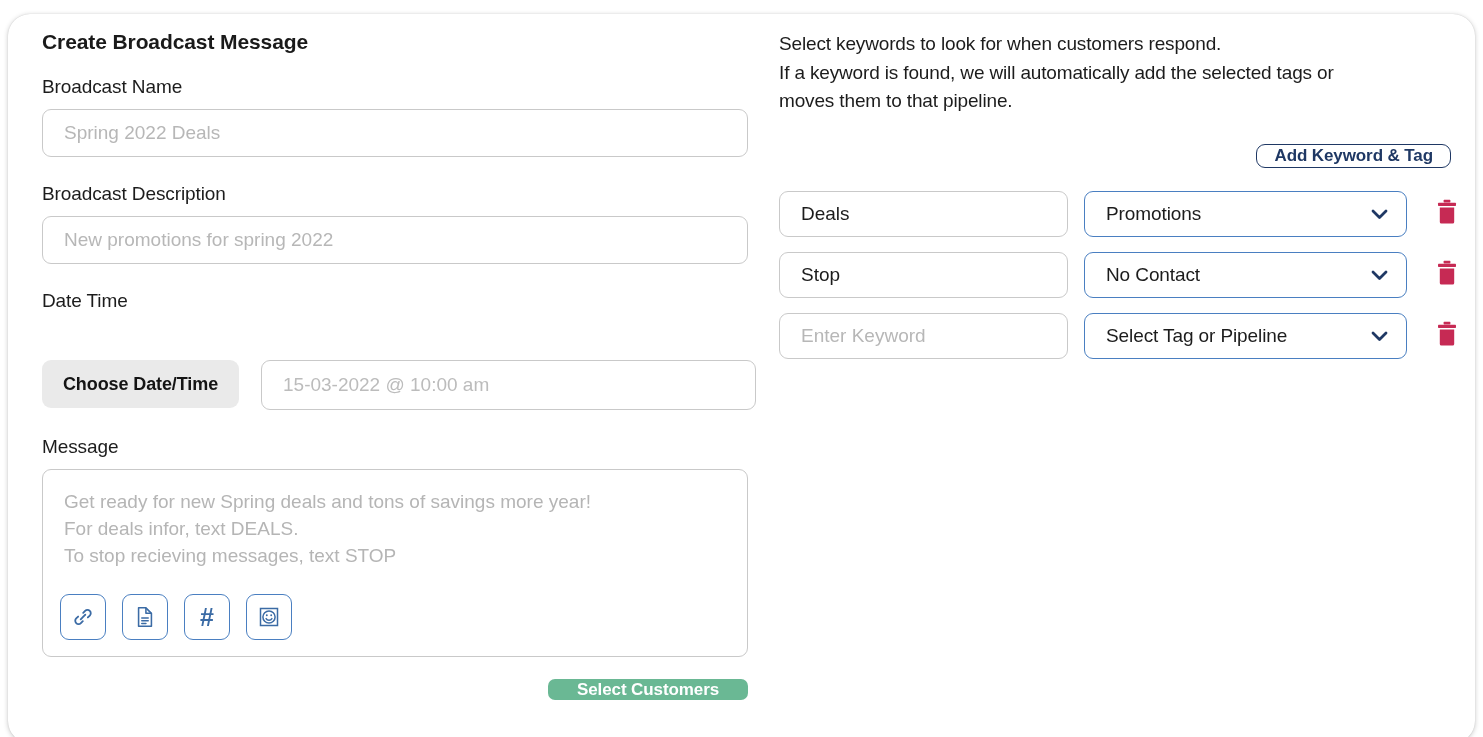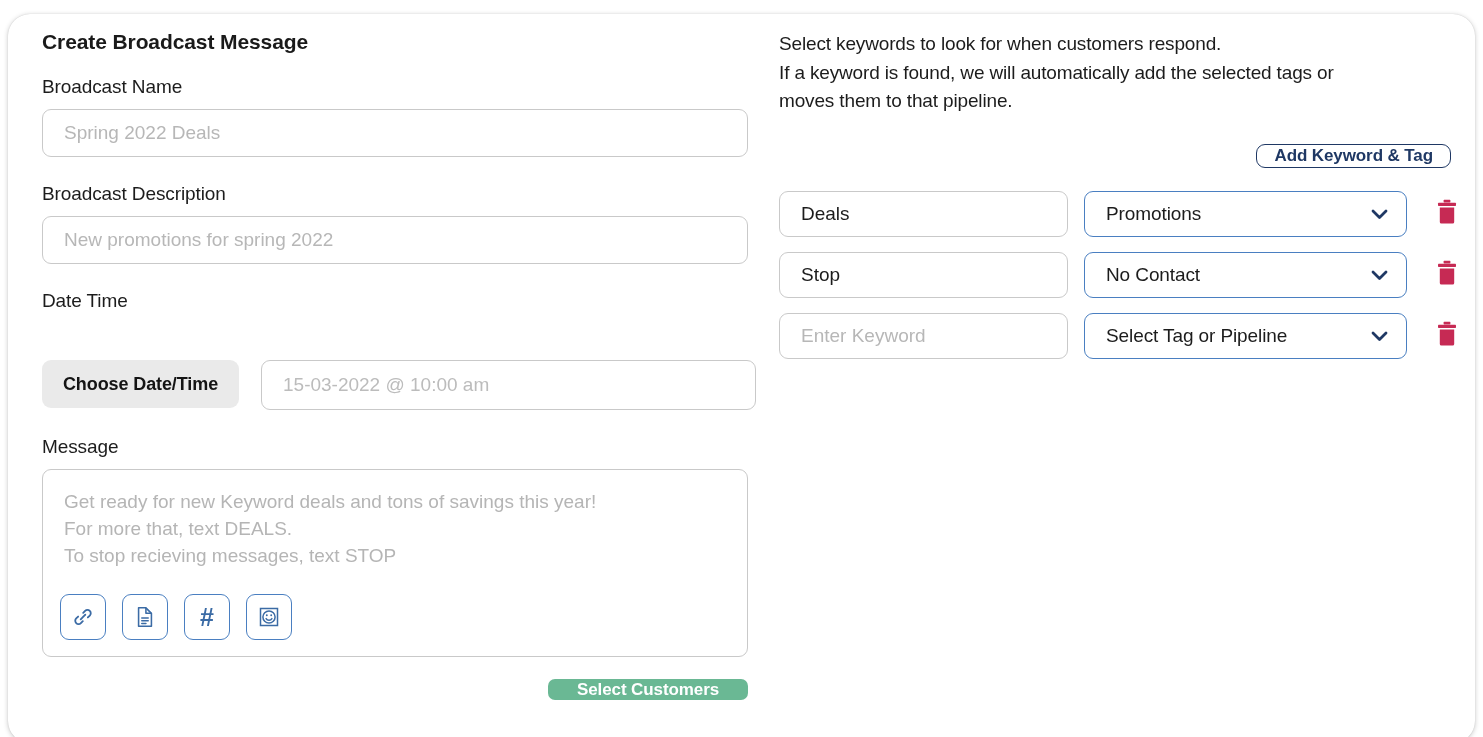--- a/index.html
+++ b/index.html
@@ -169,22 +169,22 @@
     <div class="field-label">Date Time</div>
     <div class="datetime-row">
       <button class="btn-choose">Choose Date/Time</button>
       <input class="datetime-input" type="text" placeholder="15-03-2022 @ 10:00 am" style="">
     </div>
 
     <div class="gap-lg"></div>
 
     <div class="field-label">Message</div>
     <div class="message-box">
-      <div class="msg-line">Get ready for new Keyword deals and tons of savings this year!</div>
-      <div class="msg-line">For more that, text DEALS.</div>
+      <div class="msg-line">Get ready for new Spring deals and tons of savings more year!</div>
+      <div class="msg-line">For deals infor, text DEALS.</div>
       <div class="msg-line">To stop recieving messages, text STOP</div>
 
       <div class="msg-toolbar">
         <button class="tool-btn">
           <span>
             <svg width="22" height="22" viewBox="0 0 24 24" fill="none" stroke="#3b6ba5" stroke-width="2" stroke-linecap="round">
               <path d="M9.5 14.5 L14.5 9.5"></path>
               <path d="M12.2 7.4 L14.3 5.3 a3.6 3.6 0 0 1 5.1 5.1 l-2.1 2.1"></path>
               <path d="M11.8 16.6 L9.7 18.7 a3.6 3.6 0 0 1 -5.1 -5.1 l2.1 -2.1"></path>
             </svg>

